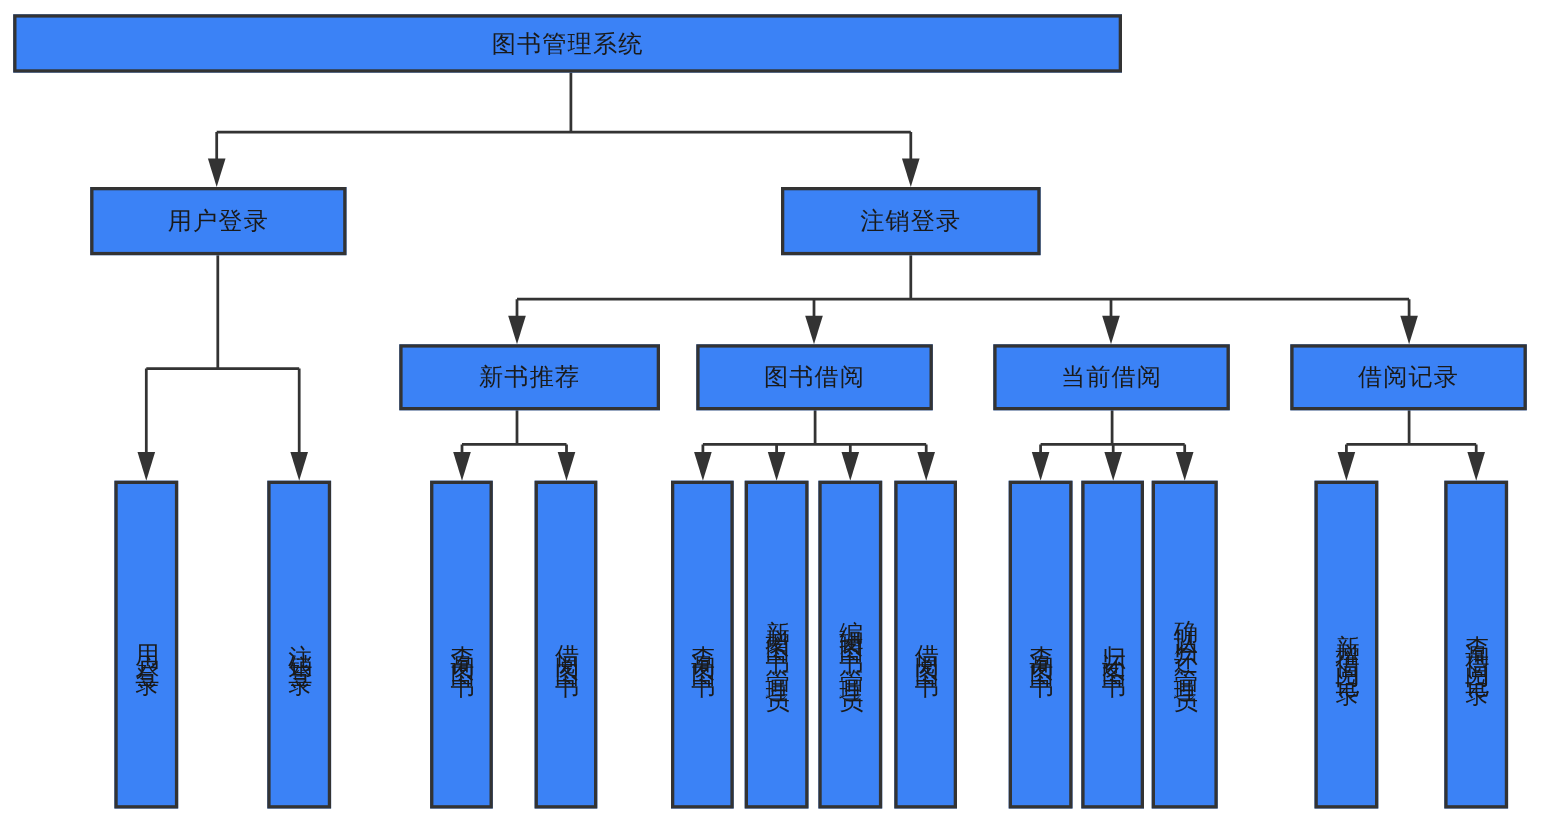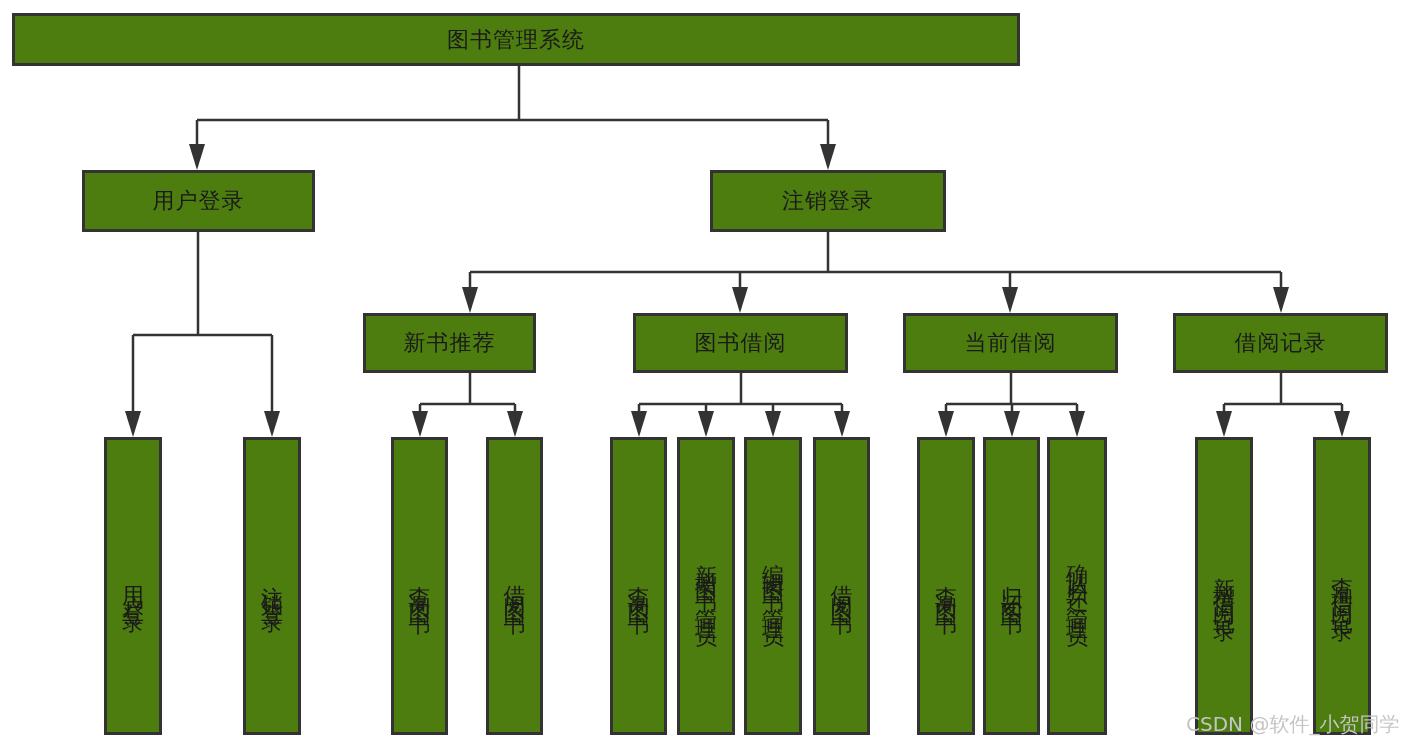--- a/index.html
+++ b/index.html
@@ -17,21 +17,21 @@
   }
   #connectors {
     position: absolute;
     left: 0;
     top: 0;
     z-index: 1;
   }
   .box {
     position: absolute;
     box-sizing: border-box;
-    background: #4d7c0f;
+    background: #3b82f6;
     border: 3px solid #333333;
     display: flex;
     align-items: center;
     justify-content: center;
     color: #1a1a1a;
     z-index: 2;
   }
   .h-label {
     font-size: 22px;
     letter-spacing: 1px;
@@ -97,21 +97,21 @@
       <polygon points="1216,411 1232,411 1224,437"></polygon>
       <polygon points="1334,411 1350,411 1342,437"></polygon>
     </g>
   </svg>
 
   <div class="box h-label" style="left:12px; top:13px; width:1008px; height:53px;">图书管理系统</div>
 
   <div class="box h-label" style="left:82px; top:170px; width:233px; height:62px;">用户登录</div>
   <div class="box h-label" style="left:710px; top:170px; width:236px; height:62px;">注销登录</div>
 
-  <div class="box h-label" style="left:363px; top:313px; width:173px; height:60px;">新书推荐</div>
+  <div class="box h-label" style="left:363px; top:313px; width:237px; height:60px;">新书推荐</div>
   <div class="box h-label" style="left:633px; top:313px; width:215px; height:60px;">图书借阅</div>
   <div class="box h-label" style="left:903px; top:313px; width:215px; height:60px;">当前借阅</div>
   <div class="box h-label" style="left:1173px; top:313px; width:215px; height:60px;">借阅记录</div>
 
   <div class="box leaf" style="left:104px; top:437px; width:58px; height:298px;">用户登录</div>
   <div class="box leaf" style="left:243px; top:437px; width:58px; height:298px;">注销登录</div>
 
   <div class="box leaf" style="left:391px; top:437px; width:57px; height:298px;">查询图书</div>
   <div class="box leaf" style="left:486px; top:437px; width:57px; height:298px;">借阅图书</div>
 
@@ -120,15 +120,14 @@
   <div class="box leaf" style="left:744px; top:437px; width:58px; height:298px;">编辑图书（管理员）</div>
   <div class="box leaf" style="left:813px; top:437px; width:57px; height:298px;">借阅图书</div>
 
   <div class="box leaf" style="left:917px; top:437px; width:58px; height:298px;">查询图书</div>
   <div class="box leaf" style="left:983px; top:437px; width:57px; height:298px;">归还图书</div>
   <div class="box leaf" style="left:1047px; top:437px; width:60px; height:298px;">确认归还（管理员）</div>
 
   <div class="box leaf" style="left:1195px; top:437px; width:58px; height:298px;">新增借阅记录</div>
   <div class="box leaf" style="left:1313px; top:437px; width:58px; height:298px;">查询借阅记录</div>
 
-  <div class="watermark">CSDN @软件_小贺同学</div>
 
 </div>
 
 </body></html>

